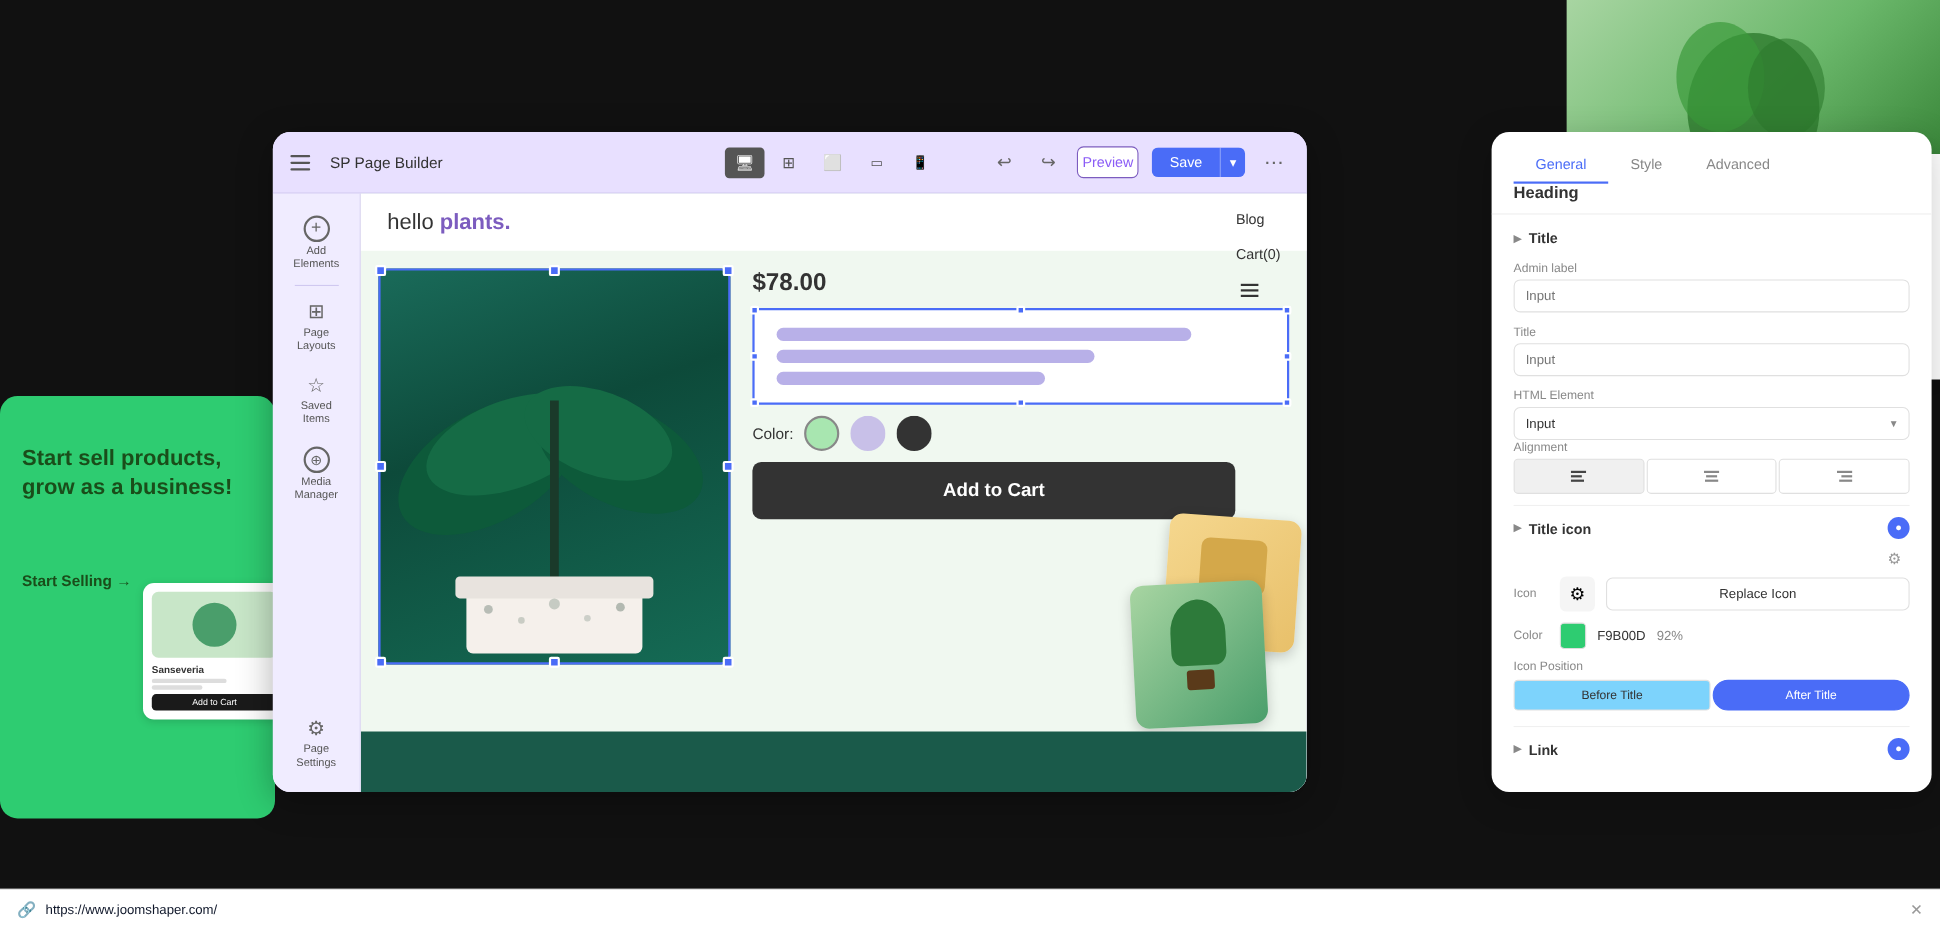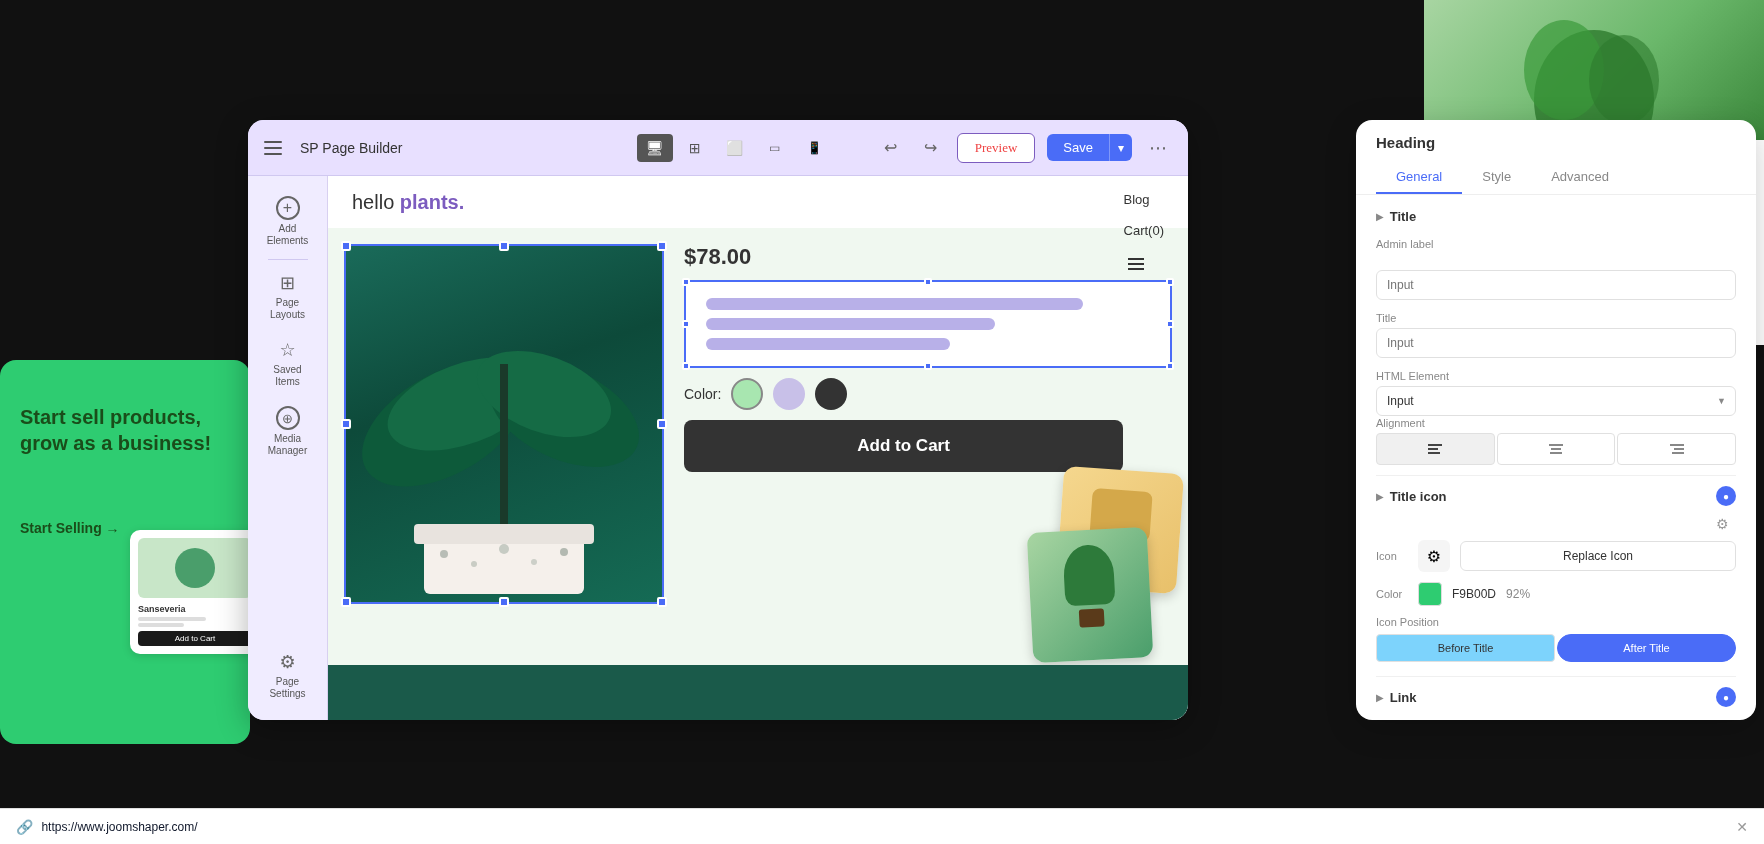--- a/index.html
+++ b/index.html
@@ -267,21 +267,21 @@
       <button style="width:36px;height:28px;border:none;background:transparent;border-radius:4px;cursor:pointer;color:#555;font-size:14px;">⬜</button>
       <button style="width:36px;height:28px;border:none;background:transparent;border-radius:4px;cursor:pointer;color:#555;font-size:12px;">▭</button>
       <button style="width:36px;height:28px;border:none;background:transparent;border-radius:4px;cursor:pointer;color:#555;font-size:12px;">📱</button>
     </div>
 
     <div style="width:20px;"></div>
 
     <button style="width:28px;height:28px;border:none;background:transparent;cursor:pointer;color:#666;font-size:16px;">↩</button>
     <button style="width:28px;height:28px;border:none;background:transparent;cursor:pointer;color:#666;font-size:16px;">↪</button>
 
-    <button style="border:1px solid #7c5cbf;background:white;color:#ef4444;padding:6px 17px;border-radius:6px;font-size:13px;cursor:pointer;font-weight:500;font-family:Liberation Serif, serif;">Preview</button>
+    <button style="border:1px solid #7c5cbf;background:white;color:#8b5cf6;padding:6px 4px;border-radius:6px;font-size:13px;cursor:pointer;font-weight:500;">Preview</button>
     <div style="display:flex;border-radius:6px;overflow:hidden;">
       <button style="background:#4a6cf7;color:white;border:none;padding:6px 16px;font-size:13px;cursor:pointer;font-weight:500;">Save</button>
       <button style="background:#4a6cf7;color:white;border:none;border-left:1px solid rgba(255,255,255,0.3);padding:6px 8px;cursor:pointer;font-size:12px;">▾</button>
     </div>
     <button style="width:28px;height:28px;border:none;background:transparent;cursor:pointer;color:#666;font-size:18px;">⋯</button>
   </div>
 
   <div style="display:flex;height:calc(100% - 56px);">
 
     <div style="width:80px;background:#f0ecff;display:flex;flex-direction:column;align-items:center;padding:12px 0;gap:2px;border-right:1px solid #d8d0f0;">
@@ -417,39 +417,39 @@
 
         <div style="position:absolute;bottom:0;left:0;right:0;height:55px;background:#1a5a4a;"></div>
       </div>
     </div>
   </div>
 </div>
 
 <div style="position:absolute;right:8px;top:120px;width:400px;height:600px;background:white;border-radius:16px;z-index:6;box-shadow:0 8px 32px rgba(0,0,0,0.2);overflow:hidden;display:flex;flex-direction:column;">
 
   <div style="padding:14px 20px 0;border-bottom:1px solid #eee;">
-    <div style="font-size:15px;font-weight:600;color:#333;margin-bottom:10px;">Heading</div>
     <div style="display:flex;gap:0;">
       <div style="padding:8px 20px;font-size:13px;cursor:pointer;color:#4a6cf7;border-bottom:2px solid #4a6cf7;">General</div>
       <div style="padding:8px 20px;font-size:13px;cursor:pointer;color:#888;border-bottom:2px solid transparent;">Style</div>
       <div style="padding:8px 20px;font-size:13px;cursor:pointer;color:#888;border-bottom:2px solid transparent;">Advanced</div>
     </div>
+    <div style="font-size:15px;font-weight:600;color:#333;margin-bottom:10px;">Heading</div>
   </div>
 
   <div style="flex:1;overflow-y:auto;padding:14px 20px;">
 
     <div style="margin-bottom:14px;">
       <div style="display:flex;align-items:center;gap:6px;cursor:pointer;margin-bottom:6px;">
         <span style="font-size:10px;color:#888;">▶</span>
         <span style="font-size:13px;font-weight:600;color:#333;">Title</span>
       </div>
     </div>
 
     <div style="margin-bottom:12px;">
-      <div style="font-size:11px;color:#888;margin-bottom:20px;">Admin label</div>
+      <div style="font-size:11px;color:#888;margin-bottom:4px;">Admin label</div>
       <input style="width: 100%; border: 1px solid rgb(224, 224, 224); border-radius: 6px; padding: 7px 10px; font-size: 12px; color: rgb(51, 51, 51); background: white; outline: none;" placeholder="Input">
     </div>
 
     <div style="margin-bottom:12px;">
       <div style="font-size:11px;color:#888;margin-bottom:4px;">Title</div>
       <input style="width: 100%; border: 1px solid rgb(224, 224, 224); border-radius: 6px; padding: 7px 10px; font-size: 12px; color: rgb(51, 51, 51); background: white; outline: none;" placeholder="Input">
     </div>
 
     <div style="margin-bottom:1px;">
       <div style="font-size:11px;color:#888;margin-bottom:4px;">HTML Element</div>

